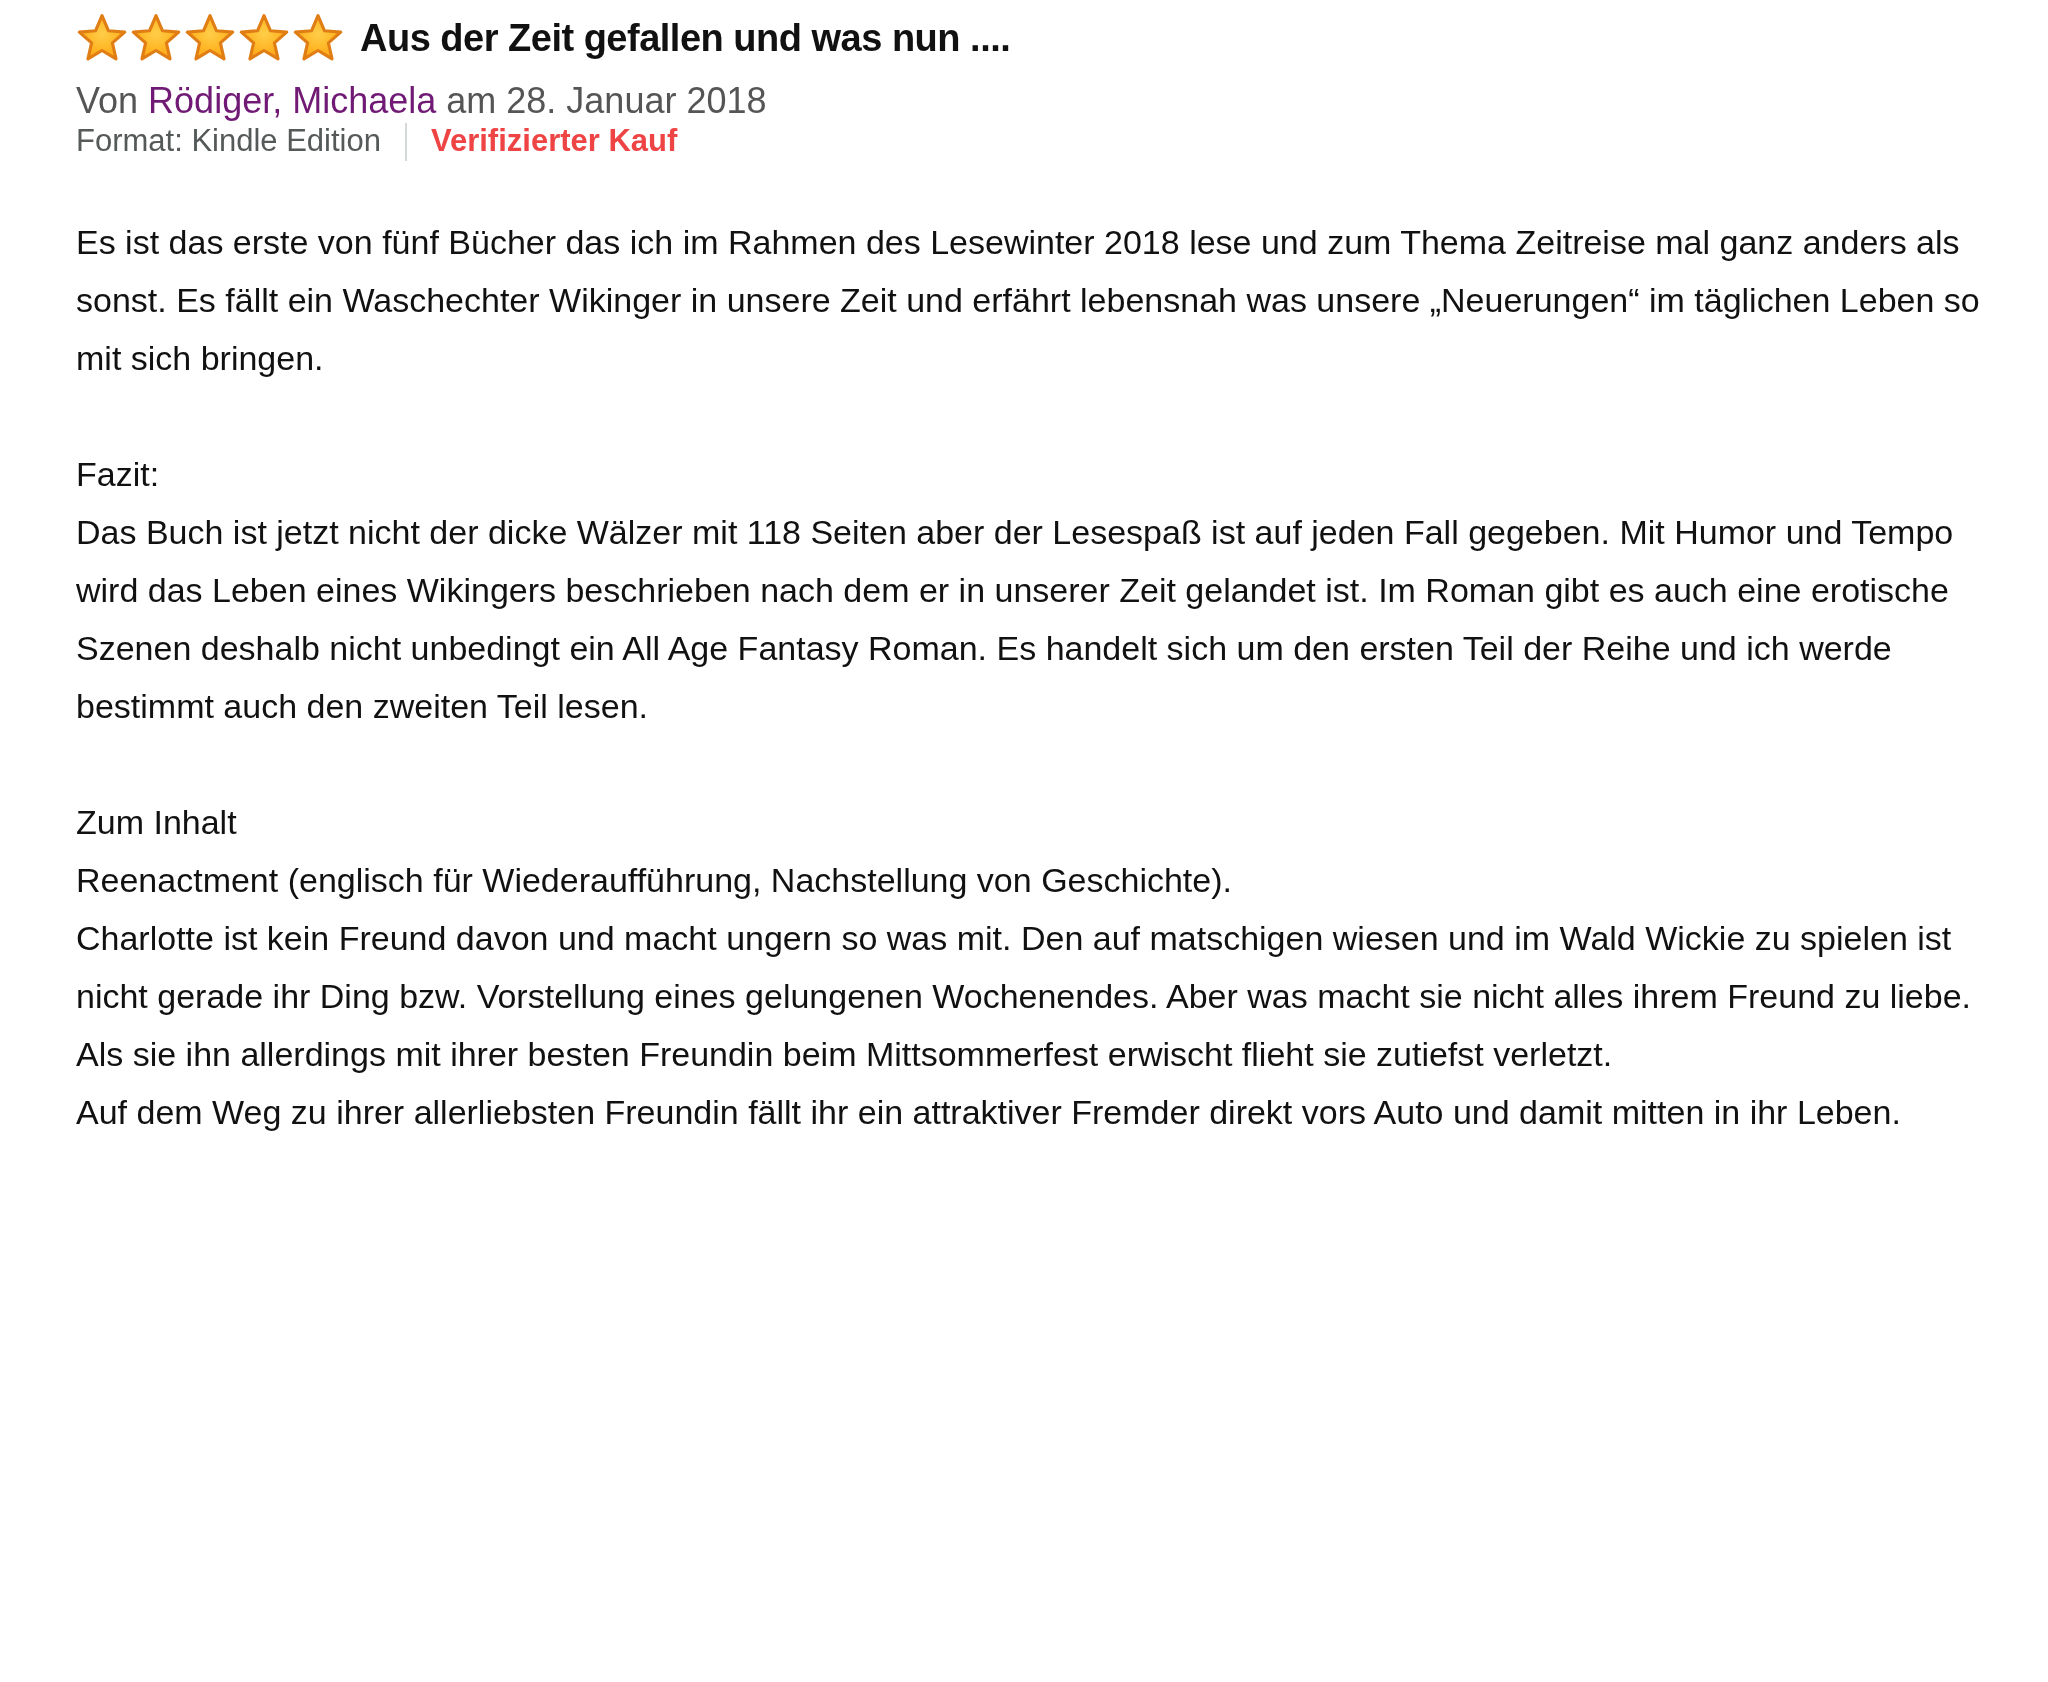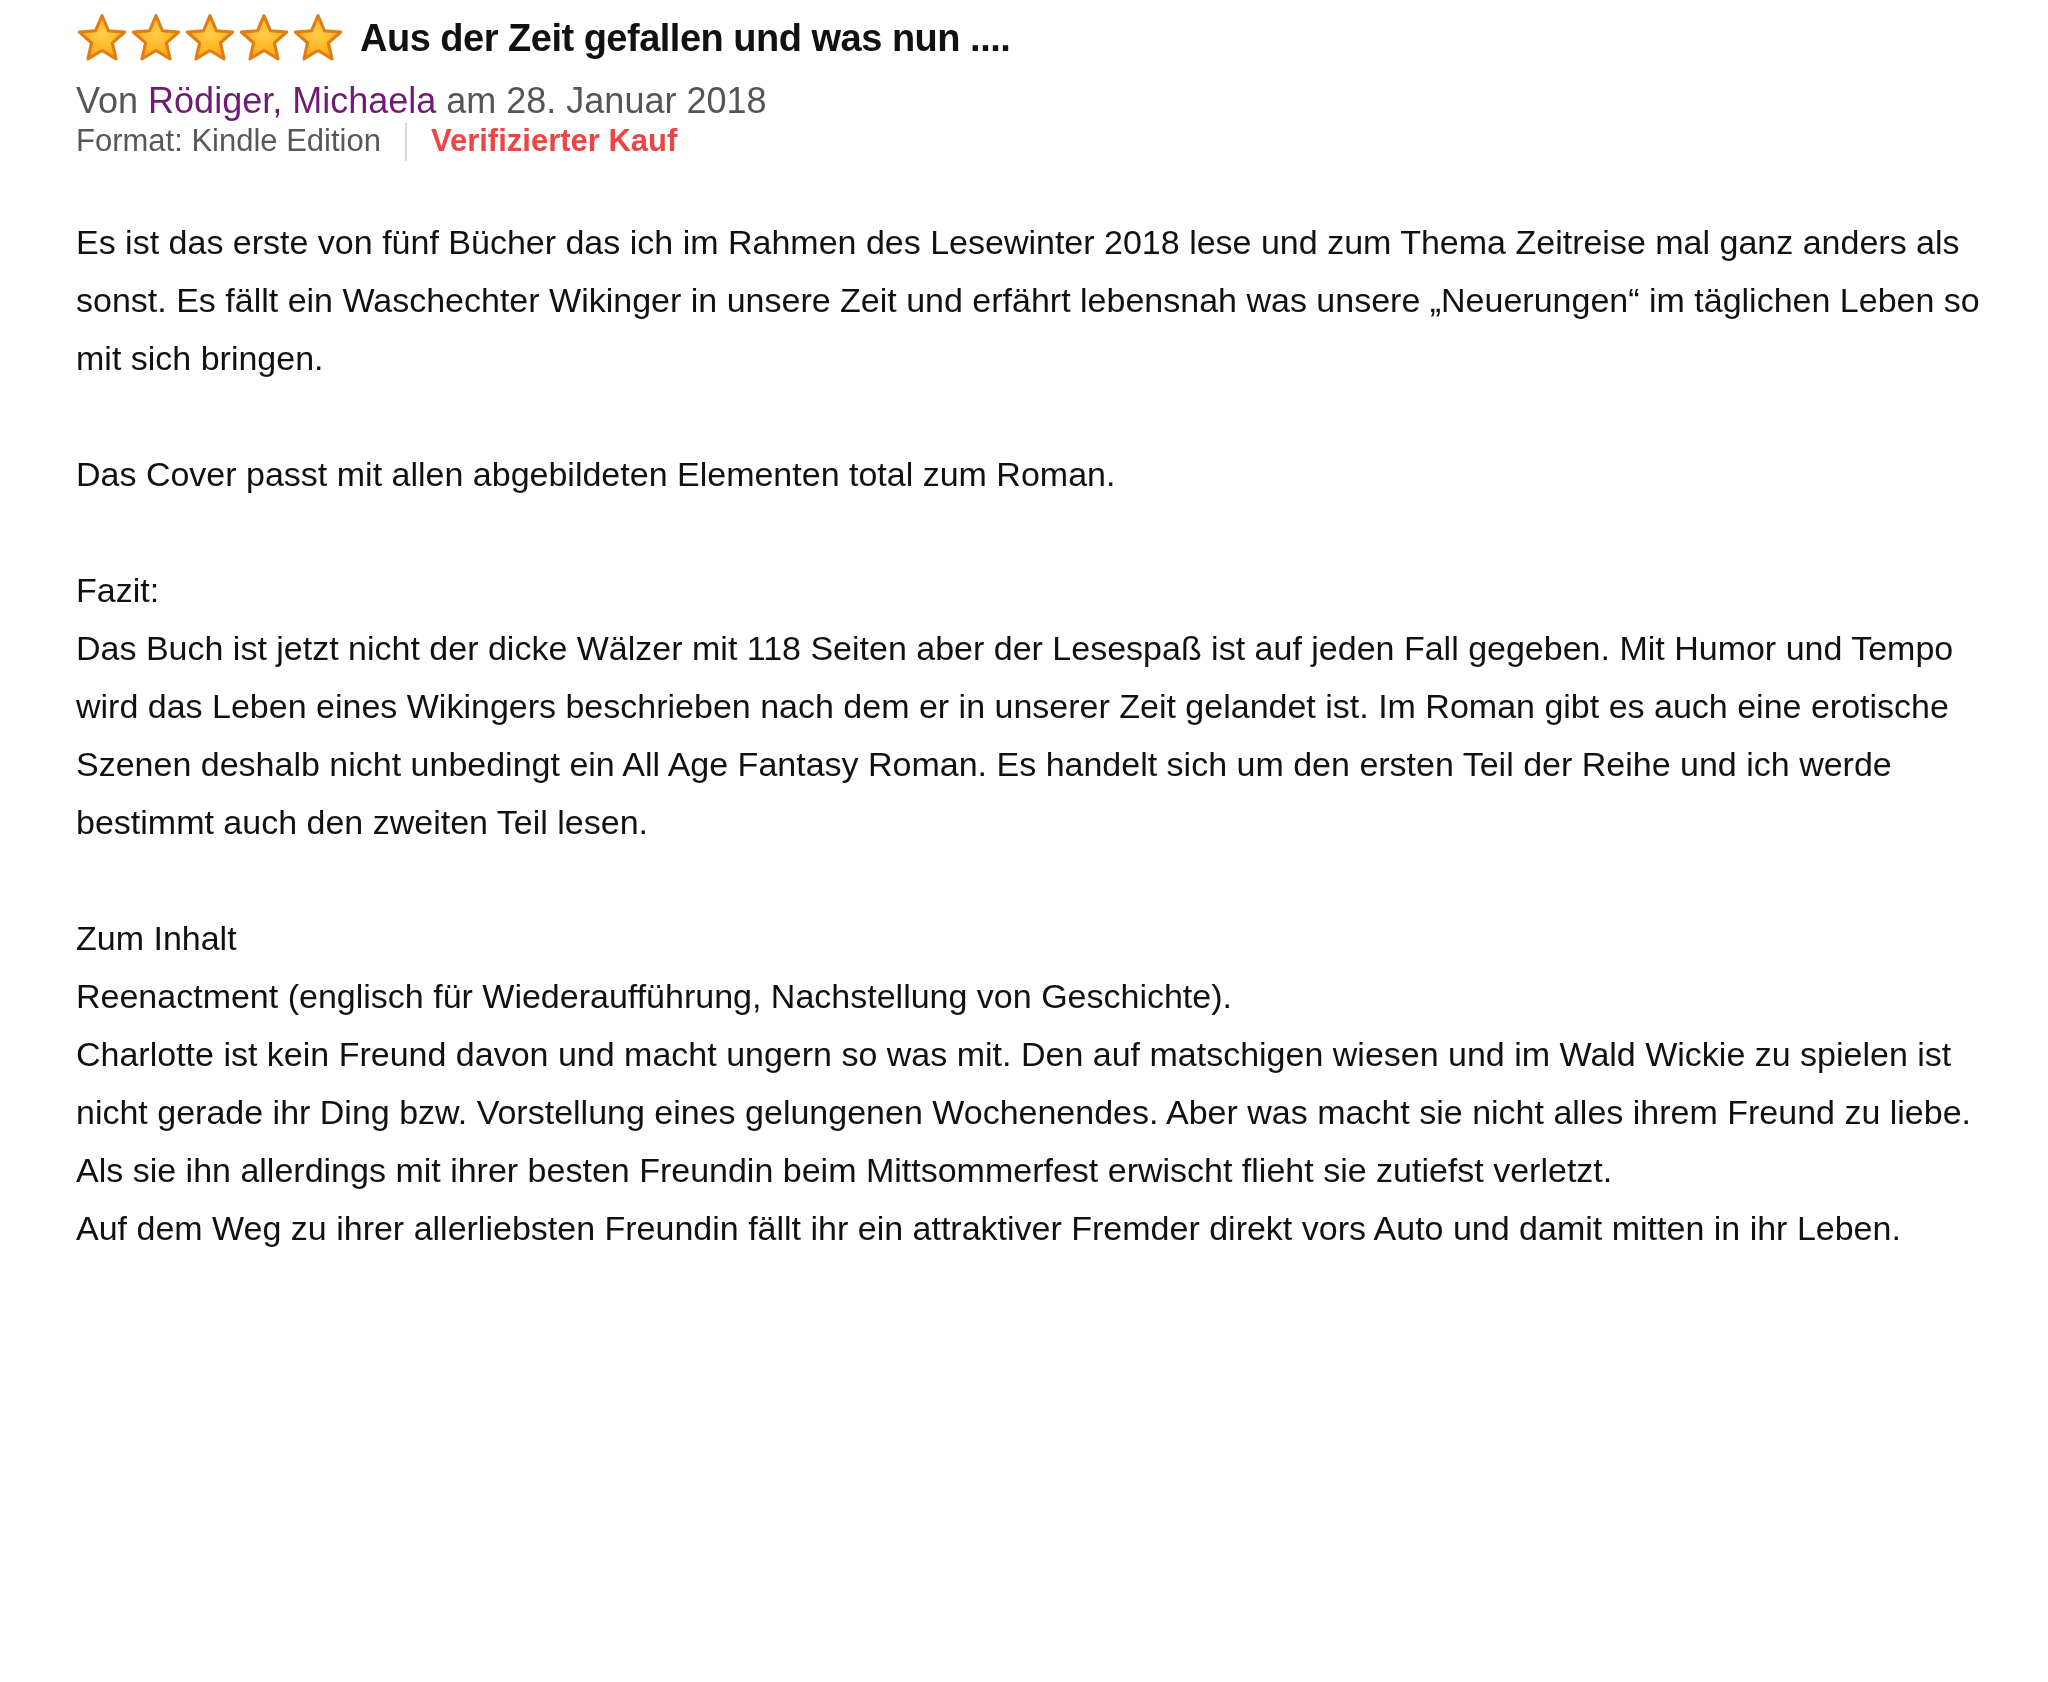--- a/index.html
+++ b/index.html
@@ -153,21 +153,20 @@
   </div>
 
   <div class="format-row">
     <span>Format: Kindle Edition</span>
     <span class="format-divider"></span>
     <span class="verified-badge">Verifizierter Kauf</span>
   </div>
 
   <div class="review-body">
     <p>Es ist das erste von fünf Bücher das ich im Rahmen des Lesewinter 2018 lese und zum Thema Zeitreise mal ganz anders als sonst. Es fällt ein Waschechter Wikinger in unsere Zeit und erfährt lebensnah was unsere „Neuerungen“ im täglichen Leben so mit sich bringen.</p>
-    <p>Das Cover passt mit allen abgebildeten Elementen total zum Roman.</p>
     <p>Fazit:
 Das Buch ist jetzt nicht der dicke Wälzer mit 118 Seiten aber der Lesespaß ist auf jeden Fall gegeben. Mit Humor und Tempo wird das Leben eines Wikingers beschrieben nach dem er in unserer Zeit gelandet ist. Im Roman gibt es auch eine erotische Szenen deshalb nicht unbedingt ein All Age Fantasy Roman. Es handelt sich um den ersten Teil der Reihe und ich werde bestimmt auch den zweiten Teil lesen.</p>
     <p>Zum Inhalt
 Reenactment (englisch für Wiederaufführung, Nachstellung von Geschichte).
 Charlotte ist kein Freund davon und macht ungern so was mit. Den auf matschigen wiesen und im Wald Wickie zu spielen ist nicht gerade ihr Ding bzw. Vorstellung eines gelungenen Wochenendes. Aber was macht sie nicht alles ihrem Freund zu liebe. Als sie ihn allerdings mit ihrer besten Freundin beim Mittsommerfest erwischt flieht sie zutiefst verletzt.
 Auf dem Weg zu ihrer allerliebsten Freundin fällt ihr ein attraktiver Fremder direkt vors Auto und damit mitten in ihr Leben.</p>
   </div>
 
 </div>
 

